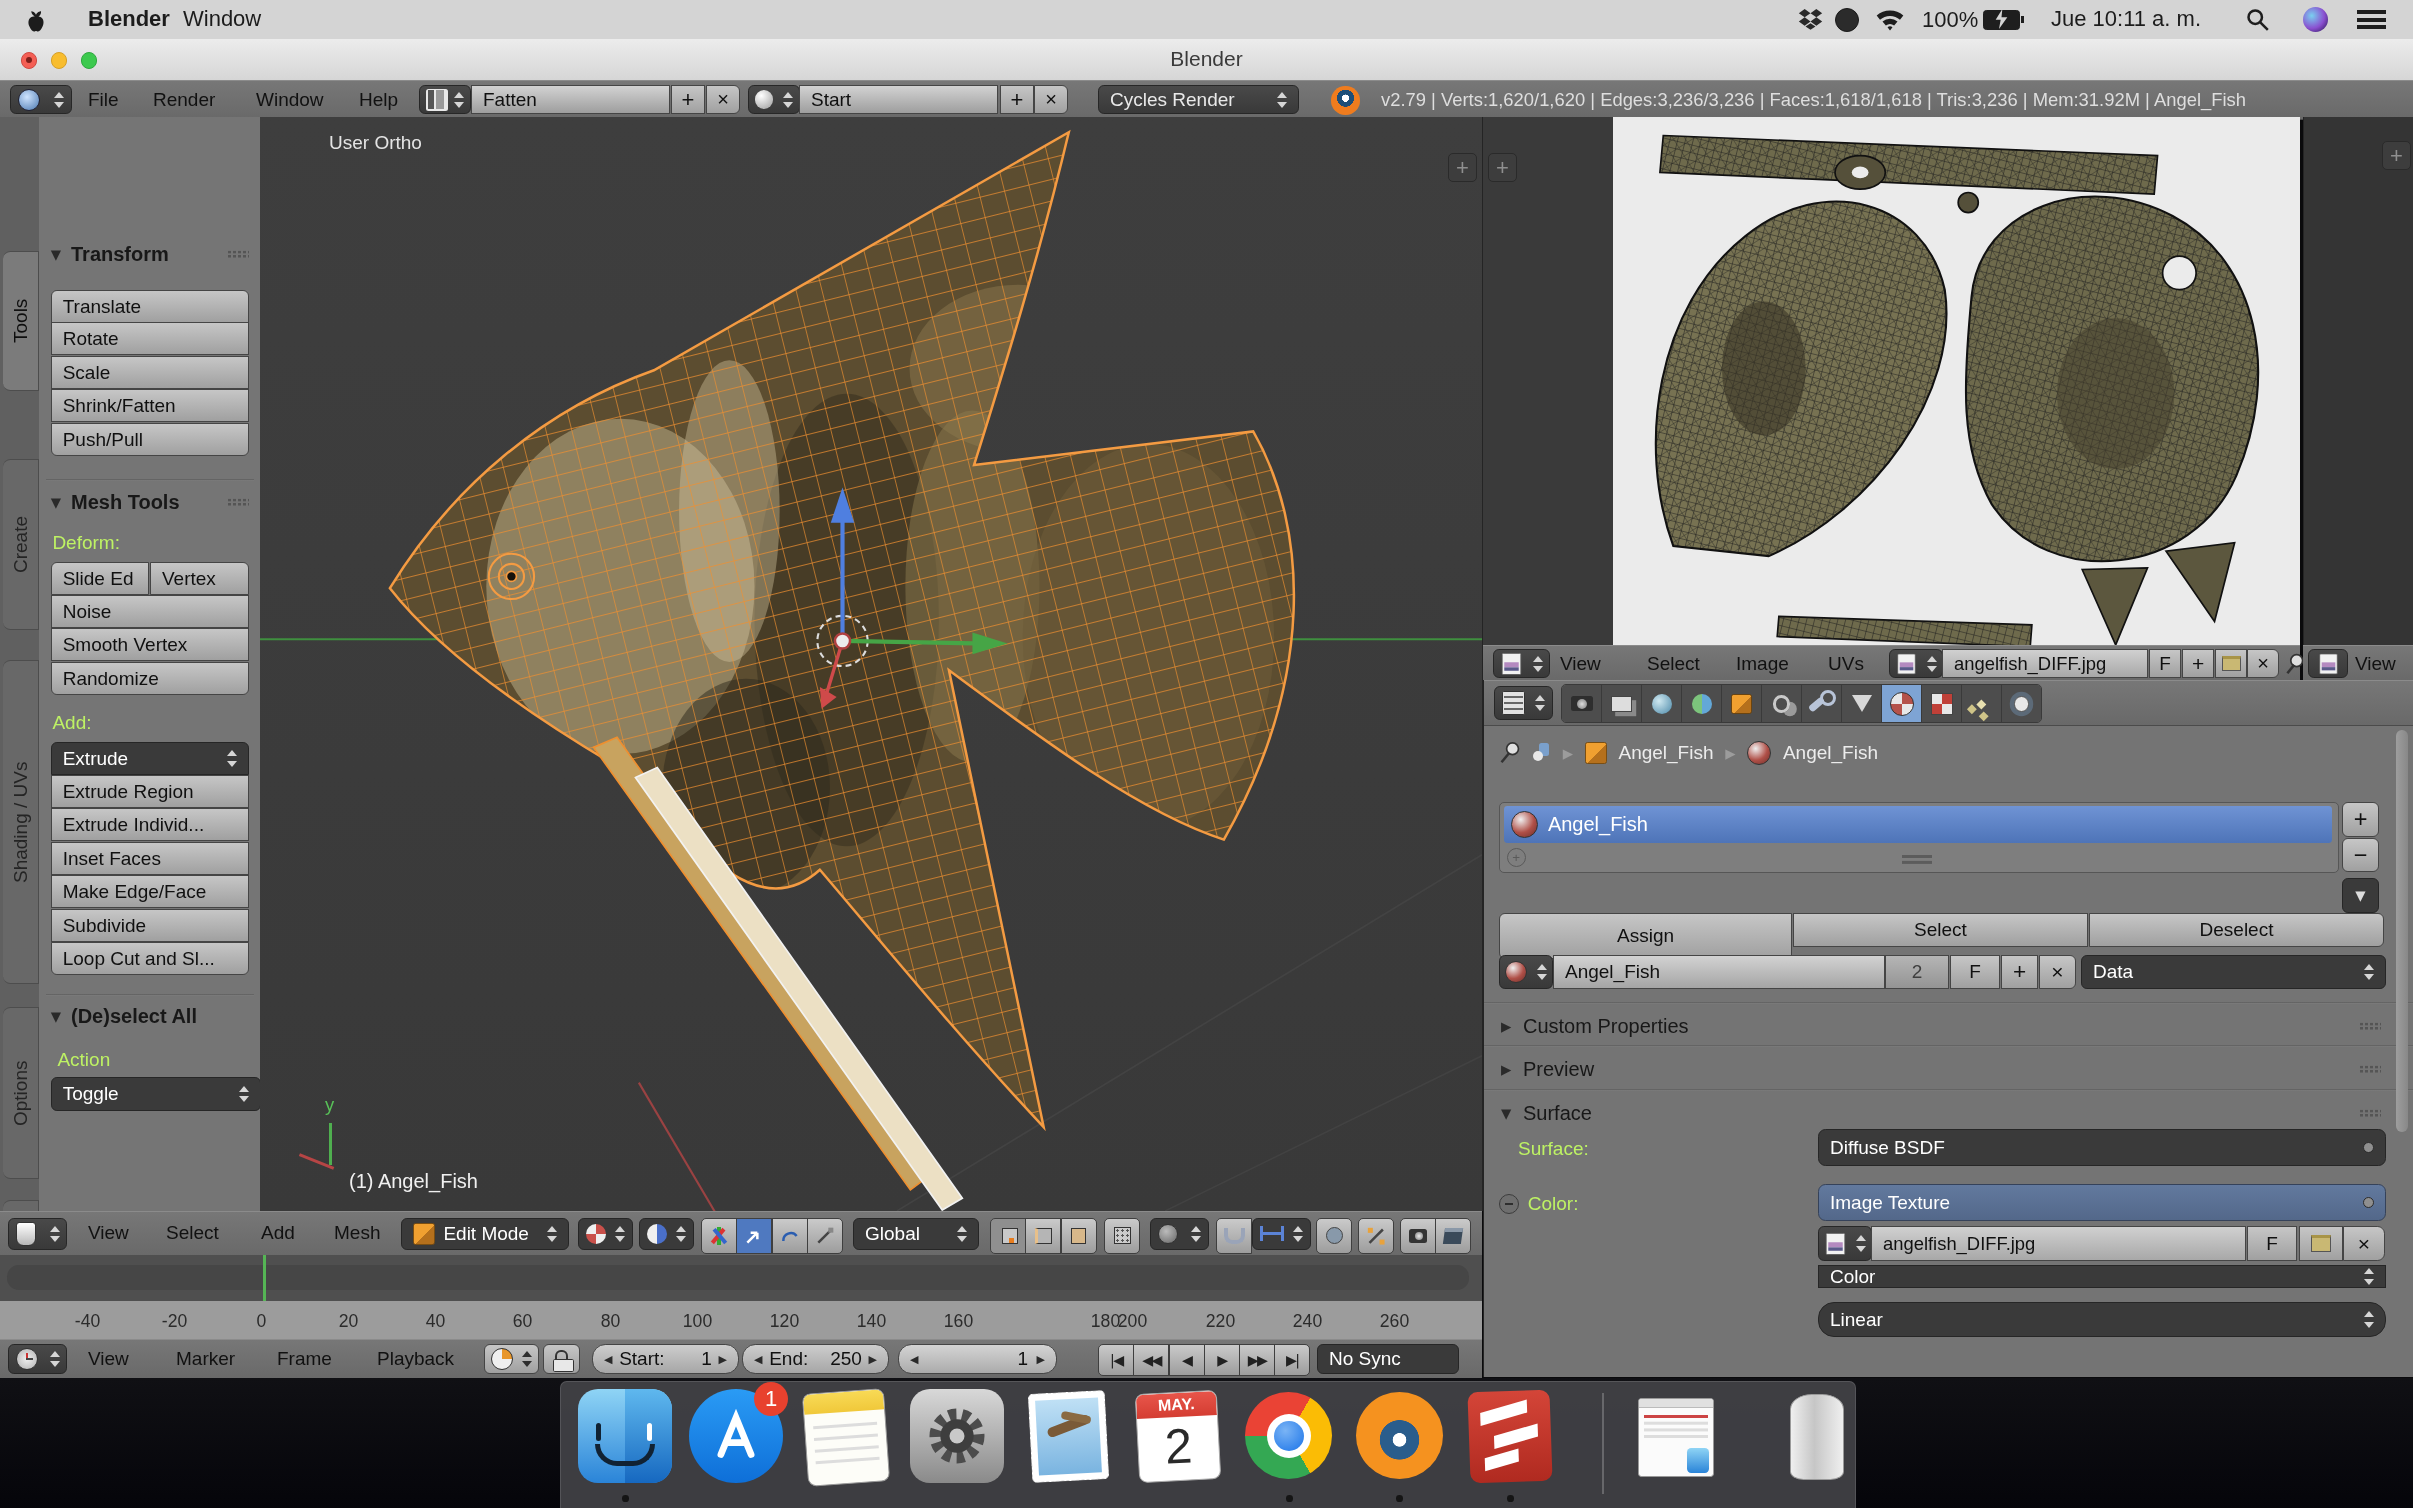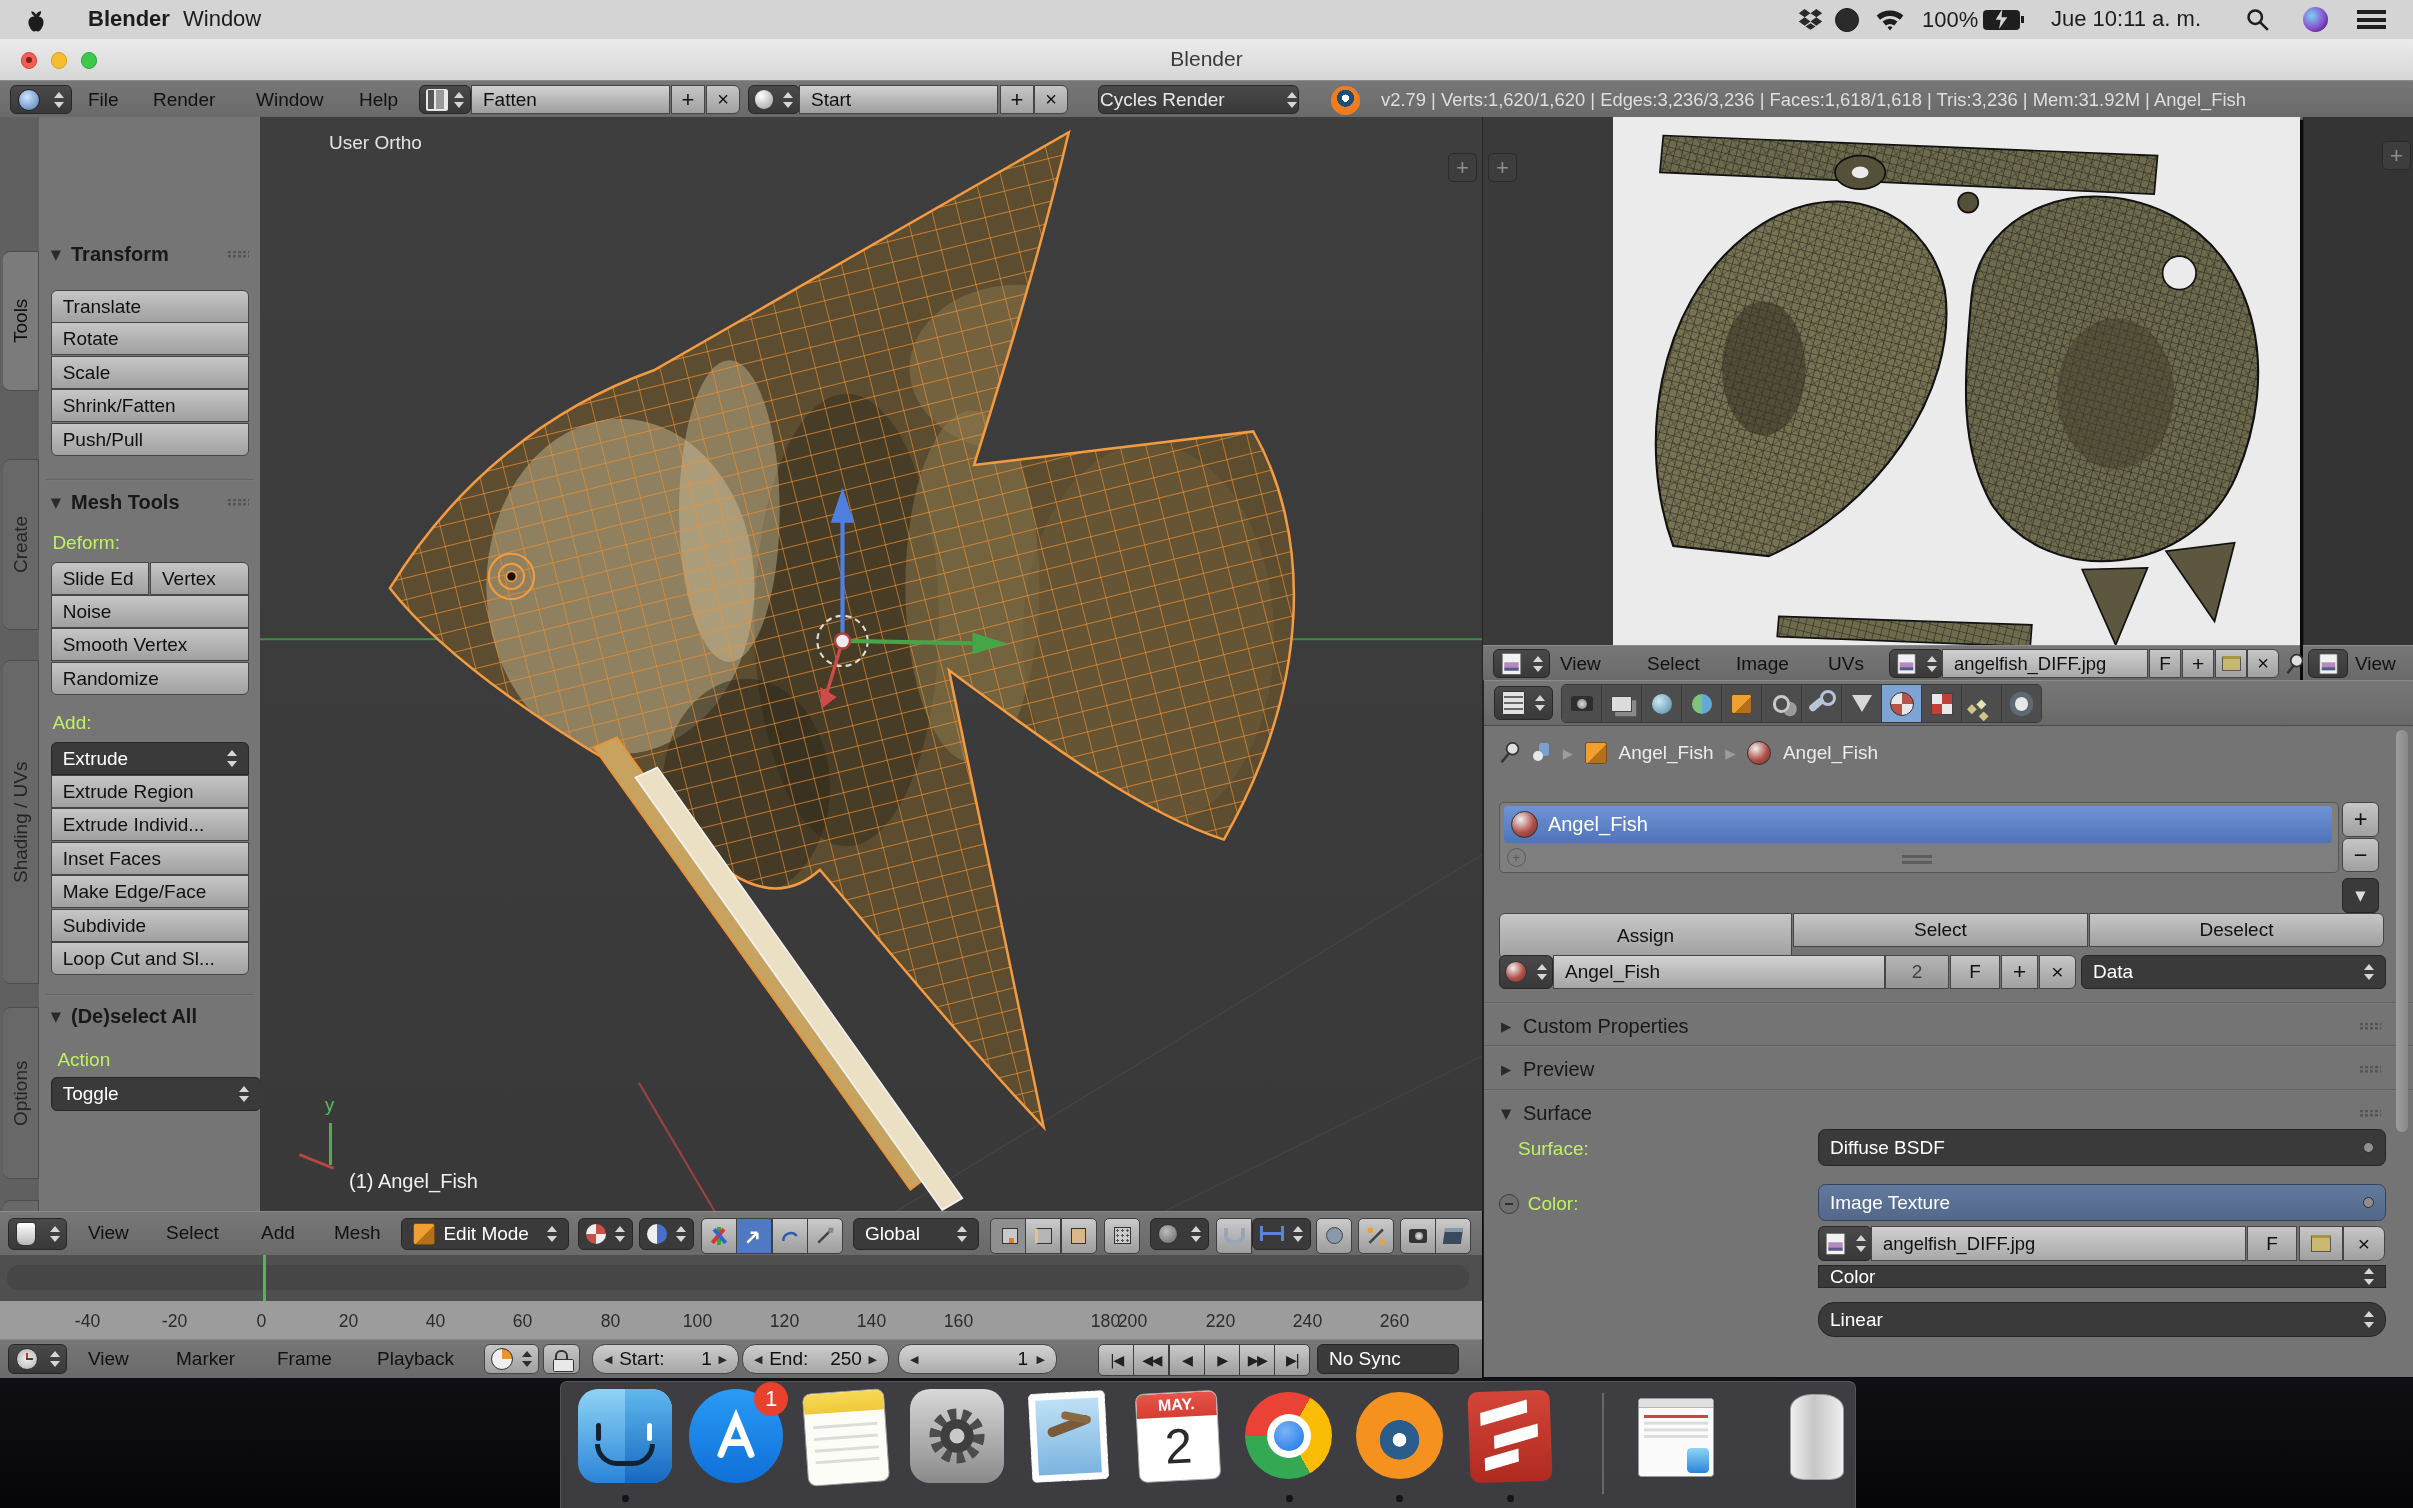--- a/index.html
+++ b/index.html
@@ -11,21 +11,21 @@
   .menubar{left:0;top:0;width:2413px;height:39px;background:#d4d4d4;color:#1c1c1c;font-size:22px}
   .titlebar{left:0;top:39px;width:2413px;height:41px;background:linear-gradient(#ececec,#d6d6d6);
             border-bottom:0.8px solid #9a9a9a}
   .tl{width:14.2px;height:14.2px;border-radius:50%;position:absolute;top:13.4px}
   
   .hdr{background:linear-gradient(#777,#696969);border-top:0.8px solid #8b8b8b;border-bottom:0.8px solid #4b4b4b}
   .menu{color:#111;font-size:19px}
   .btn{background:linear-gradient(#c6c6c6,#a0a0a0);border:0.8px solid #454545;border-radius:5.9px;
        color:#101010;font-size:19px;display:flex;align-items:center;padding:0 11px;box-sizing:border-box}
   .dark{background:linear-gradient(#494949,#393939);border:0.8px solid #272727;border-radius:5.9px;
-        color:#e9e9e9;font-size:19px;display:flex;align-items:center;padding:0 1px;box-sizing:border-box}
+        color:#e9e9e9;font-size:19px;display:flex;align-items:center;padding:0 11px;box-sizing:border-box}
   .press{background:#3a3a3a;border:0.8px solid #262626;border-radius:5.9px;color:#fff;font-size:19px;
          display:flex;align-items:center;padding:0 11px;box-sizing:border-box}
   .stackb{border-radius:0;margin-top:-0.8px}
   .rtop{border-radius:5.9px 5.9px 0 0}.rbot{border-radius:0 0 5.9px 5.9px}
   .updn{display:flex;flex-direction:column;gap:4.2px;margin-left:auto}
   .updn i{display:block;width:0;height:0;border-left:5px solid transparent;border-right:5px solid transparent}
   .updn .u{border-bottom:6.7px solid #d6d6d6}.updn .d{border-top:6.7px solid #d6d6d6}
   .updn.dk .u{border-bottom-color:#2e2e2e}.updn.dk .d{border-top-color:#2e2e2e}
   .grip{width:22px;height:8.4px;margin-left:auto;
         background-image:radial-gradient(circle,#555 1.4px,rgba(0,0,0,0) 1.6px);background-size:5px 4.2px}

